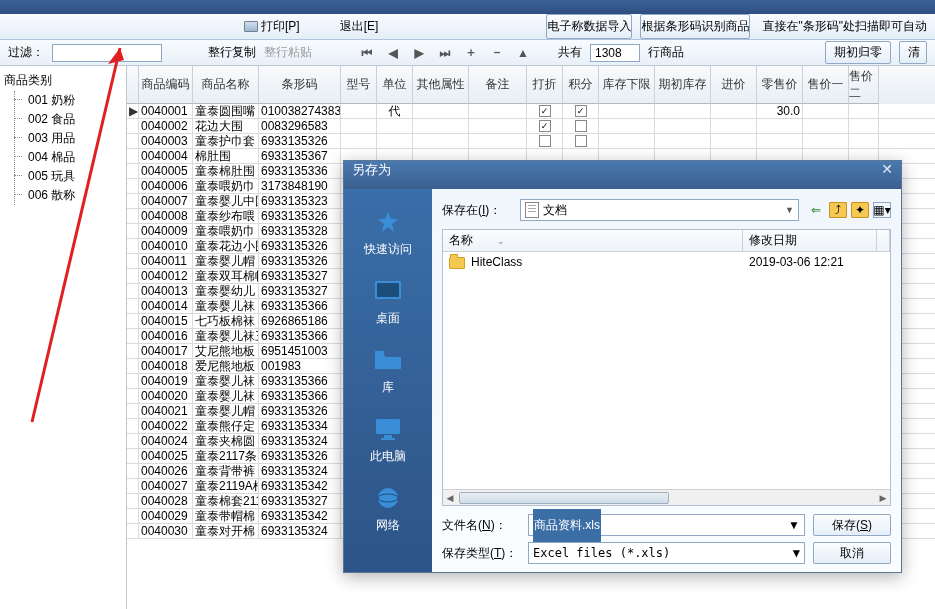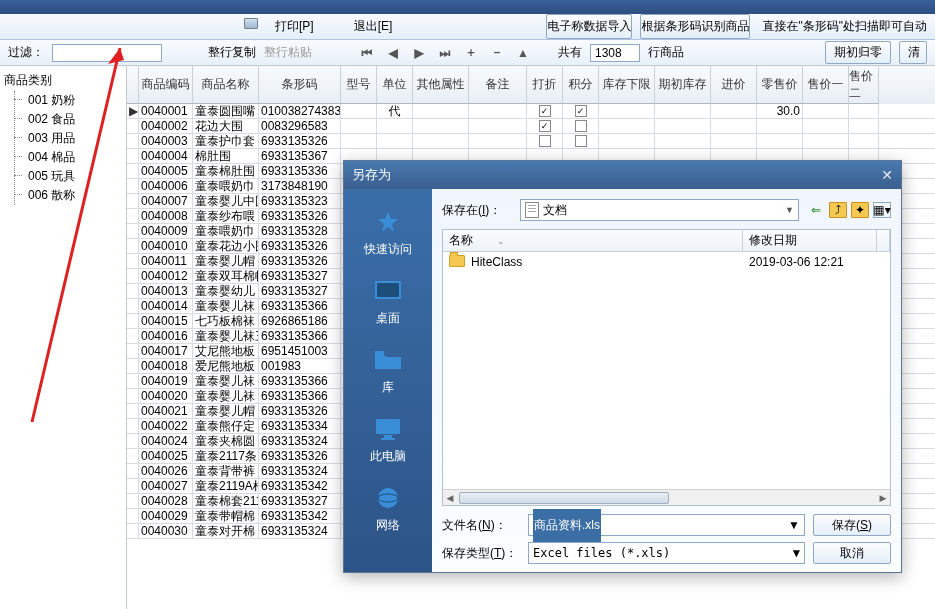--- a/index.html
+++ b/index.html
@@ -19,21 +19,21 @@
 .toolbar {
   height: 26px;
   background: linear-gradient(to bottom, #f8fbfe, #e4eef8);
   border-bottom: 1px solid #b0c4de;
   display: flex;
   align-items: center;
   padding: 0 4px;
   gap: 8px;
 }
 .toolbar-left { flex: 1; display: flex; align-items: center; gap: 10px; }
-.toolbar-item { display: flex; gap: 17px; cursor: pointer; }
+.toolbar-item { display: flex; align-items: center; gap: 3px; cursor: pointer; }
 .toolbar-btn {
   background: linear-gradient(to bottom, #fcfdff, #e4eef8);
   border: 1px solid #8fa8c6;
   border-radius: 2px;
   padding: 2px 8px;
   font-size: 12px;
   cursor: pointer;
 }
 .toolbar-btn.big { padding: 3px 0; }
 .printer-icon { width: 14px; height: 11px; background: linear-gradient(#d0e0f0, #a0b8d0); border: 1px solid #708090; border-radius: 1px; }
@@ -151,21 +151,20 @@
   box-shadow: 0 4px 16px rgba(0,0,0,0.3);
   z-index: 100;
   display: flex;
   flex-direction: column;
 }
 .dlg-title {
   height: 28px;
   background: linear-gradient(to bottom, #4a7ab0, #3a5e8e);
   color: #fff;
   display: flex;
-  align-items: center;
   padding: 0 8px;
   font-size: 13px;
 }
 .dlg-title .close { margin-left: auto; cursor: pointer; font-size: 14px; opacity: 0.85; }
 .dlg-body { flex: 1; display: flex; background: linear-gradient(to bottom, #f0f6fc, #fafdff); }
 .dlg-side {
   width: 88px;
   background: linear-gradient(to bottom, #3a6ea8, #2d5488);
   display: flex;
   flex-direction: column;
@@ -940,21 +939,21 @@
         <div class="fl-header">
           <div class="fh" style="width:300px">
             <span>名称</span>
             <span style="margin-left:24px;font-size:9px;color:#888">⌄</span>
           </div>
           <div class="fh" style="flex:1">修改日期</div>
           <div class="fh" style="width:12px"></div>
         </div>
         <div class="fl-body" id="file-list-body">
             <div class="fl-row">
-              <div style="width:300px;display:flex;align-items:flex-start"><span class="folder-icon"></span>HiteClass</div>
+              <div style="width:300px;display:flex;align-items:flex-end"><span class="folder-icon"></span>HiteClass</div>
               <div>2019-03-06  12:21</div>
             </div>
           </div>
         <div class="fl-scroll-x">
           <span class="ar">◀</span>
           <div class="thumb"></div>
           <div style="flex:1"></div>
           <span class="ar">▶</span>
         </div>
       </div>

